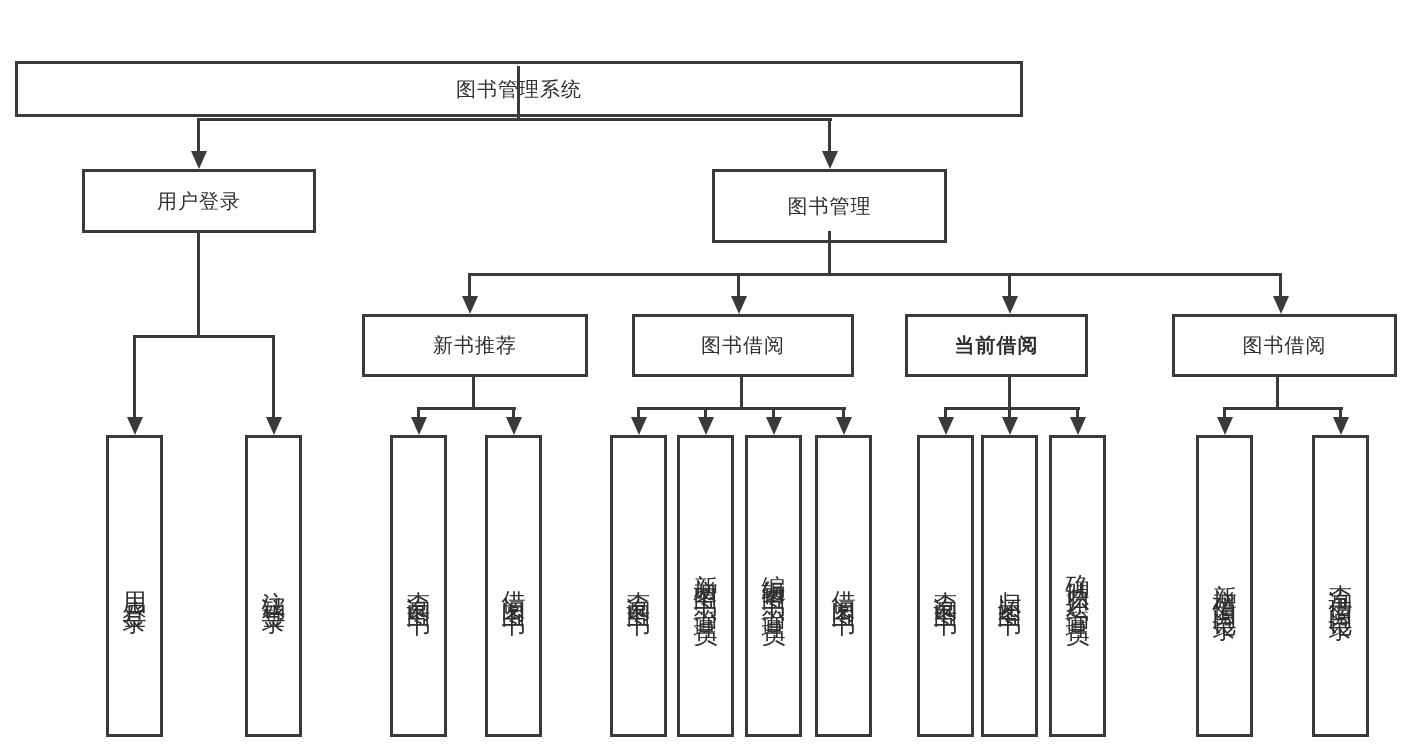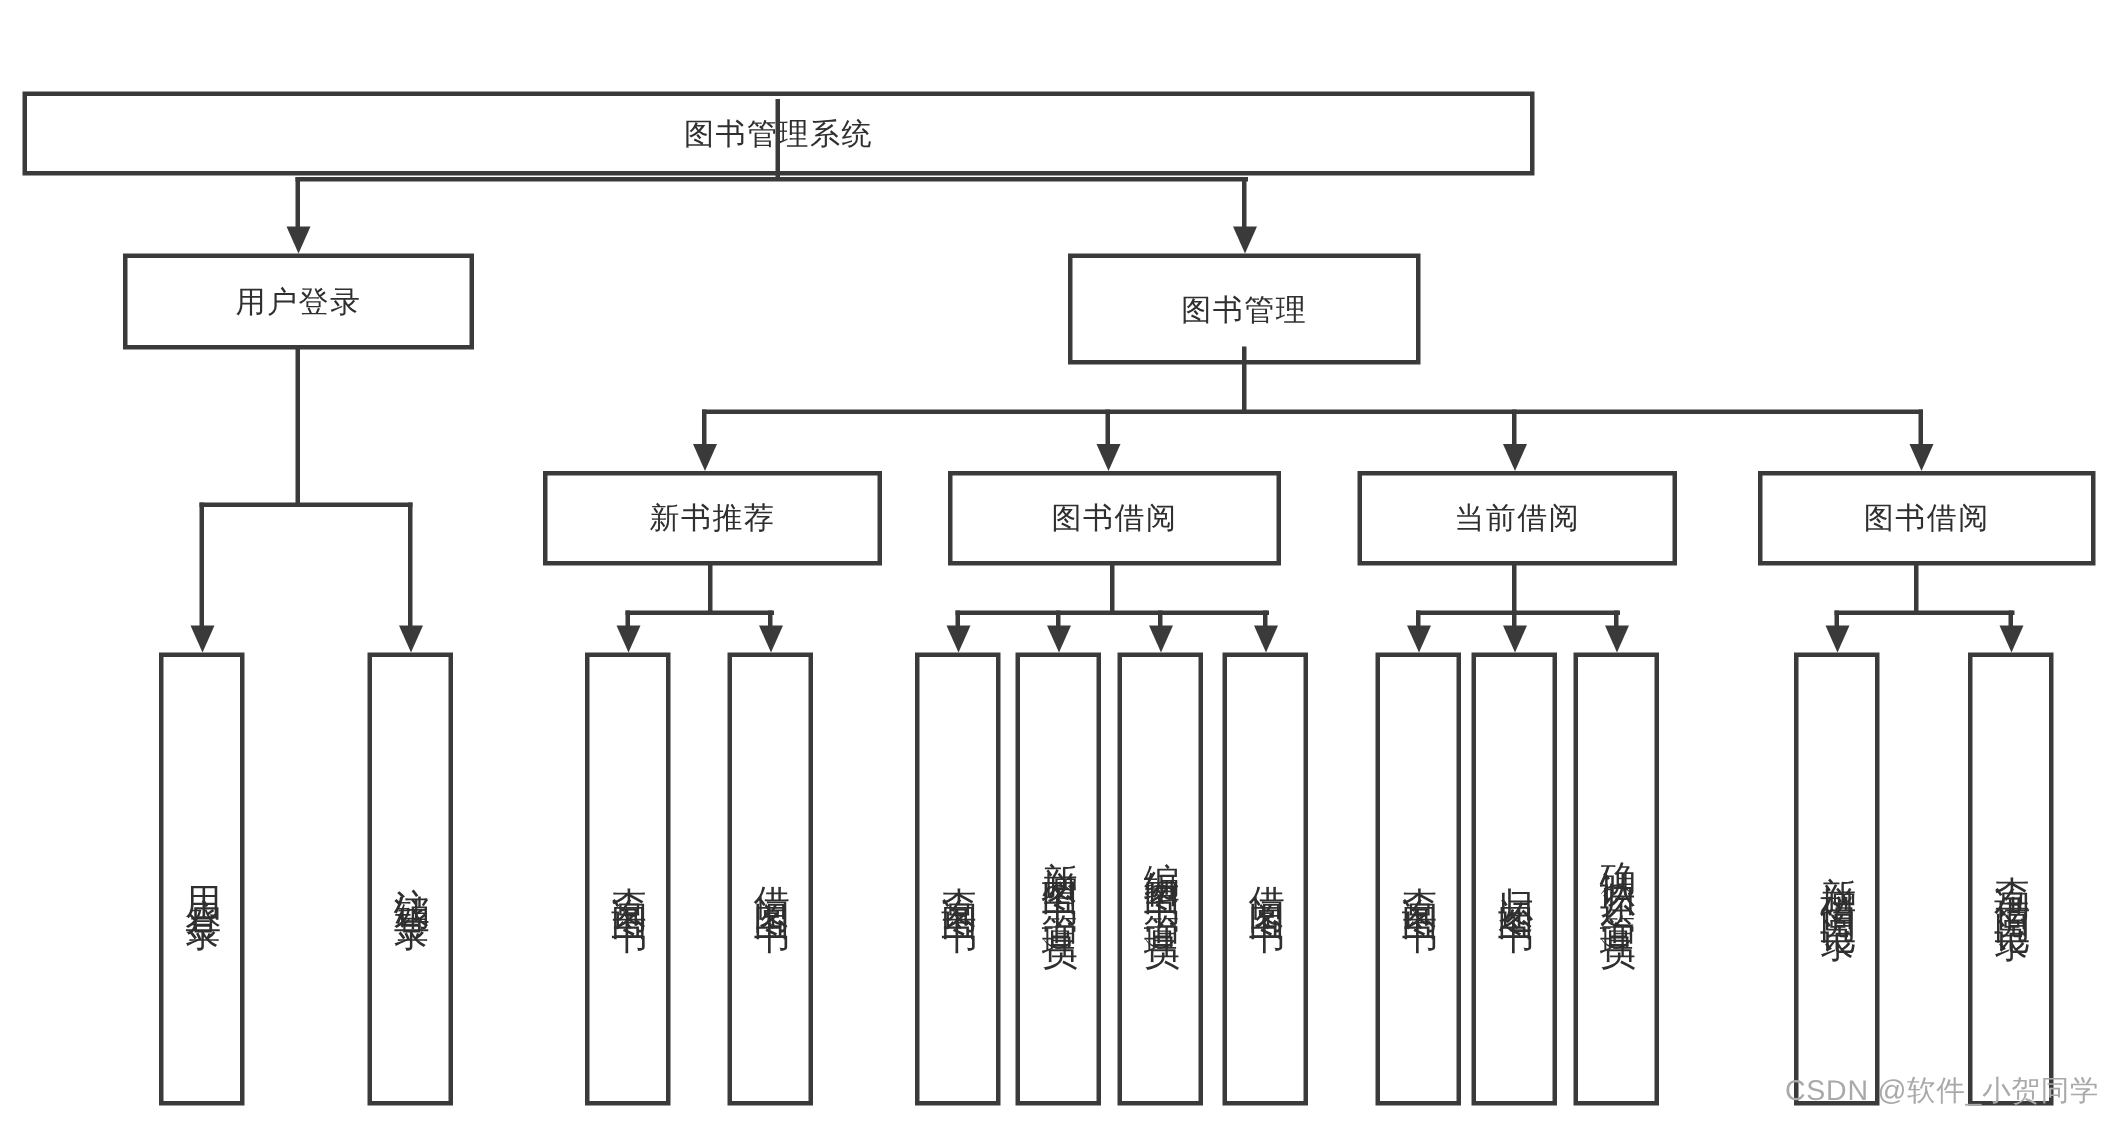--- a/index.html
+++ b/index.html
@@ -100,21 +100,21 @@
   <div class="arrow" style="left:1002px;top:296px;"></div>
   <div class="vline" style="left:1279px;top:273px;height:25px;"></div>
   <div class="arrow" style="left:1273px;top:296px;"></div>
 
   <div class="box" style="left:632px;top:314px;width:222px;height:63px;">
     <span>图书借阅</span>
   </div>
   <div class="box" style="left:362px;top:314px;width:226px;height:63px;">
     <span>新书推荐</span>
   </div>
-  <div class="box" style="left:905px;top:314px;width:213px;height:63px;">
+  <div class="box" style="left:905px;top:314px;width:183px;height:63px;font-weight:bold;">
     <span>当前借阅</span>
   </div>
   <div class="box" style="left:1172px;top:314px;width:225px;height:63px;">
     <span>图书借阅</span>
   </div>
 
   <div class="vline" style="left:472px;top:375px;height:34px;"></div>
   <div class="hline" style="left:417px;top:407px;width:99px;"></div>
   <div class="vline" style="left:417px;top:407px;height:12px;"></div>
   <div class="arrow" style="left:411px;top:417px;"></div>
@@ -185,15 +185,14 @@
     <span class="vtext">确认归还（管理员）</span>
   </div>
 
   <div class="vbox" style="left:1196px;">
     <span class="vtext">新增借阅记录</span>
   </div>
   <div class="vbox" style="left:1312px;">
     <span class="vtext">查询借阅记录</span>
   </div>
 
-  <div class="watermark">CSDN @软件_小贺同学</div>
 
 </div>
 
 </body></html>

